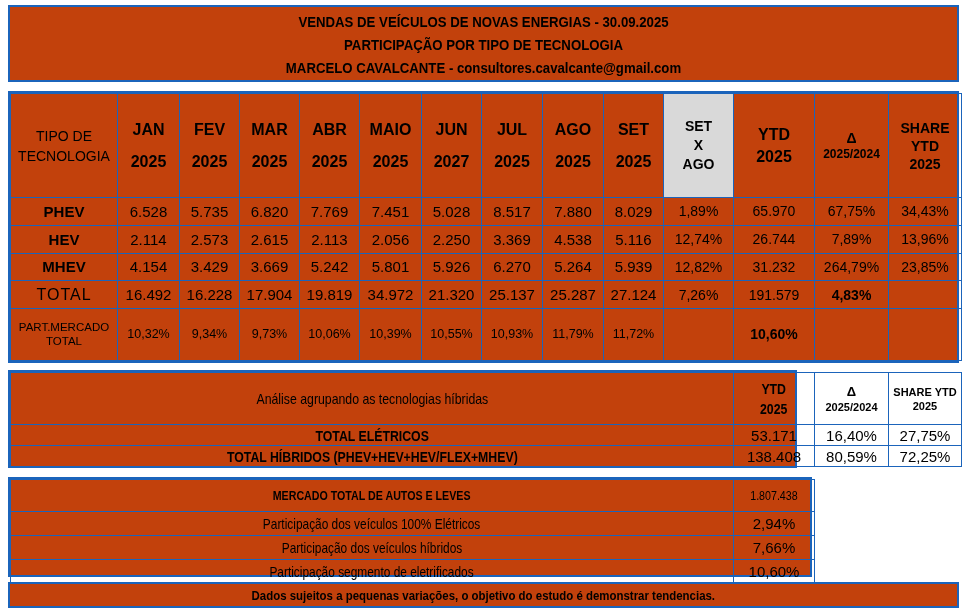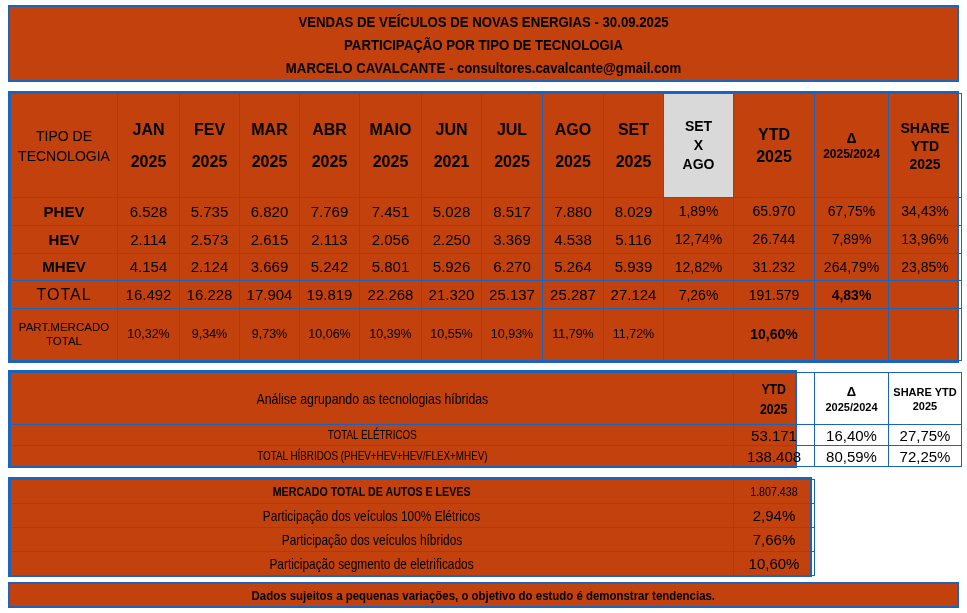--- a/index.html
+++ b/index.html
@@ -41,21 +41,21 @@
   .main-box td.pct{font-size:14px;}
   .main-box td.bold{font-weight:bold;}
 
   
   .hybrid-box{left:8px;top:370px;width:789px;height:98px;}
   .hybrid-box td.an-lbl{font-size:15px;}
   .hybrid-box td.ytd-h{font-size:15px;font-weight:bold;line-height:20px;}
   .hybrid-box td.delta-h .dsym{display:block;font-size:13px;font-weight:bold;line-height:16px;}
   .hybrid-box td.delta-h .dper{display:block;font-size:11px;font-weight:bold;line-height:14px;}
   .hybrid-box td.share-h{font-size:11px;font-weight:bold;line-height:14px;}
-  .hybrid-box td.r-lbl{font-size:12px;}
+  .hybrid-box td.r-lbl{font-size:15px;font-weight:bold;}
   .hybrid-box td.r-val{font-size:15px;}
 
   
   .market-box{left:8px;top:477px;width:804px;height:100px;}
   .market-box td.m-lbl{font-size:14.5px;}
   .market-box td.m-lbl-b{font-size:13px;font-weight:bold;}
   .market-box td.m-val{font-size:15px;}
   .market-box td.m-val-sm{font-size:13px;}
 
   
@@ -97,21 +97,21 @@
 2025</td>
     <td class="month-h pre">FEV
 2025</td>
     <td class="month-h pre">MAR
 2025</td>
     <td class="month-h pre">ABR
 2025</td>
     <td class="month-h pre">MAIO
 2025</td>
     <td class="month-h pre">JUN
-2021</td>
+2027</td>
     <td class="month-h pre">JUL
 2025</td>
     <td class="month-h pre">AGO
 2025</td>
     <td class="month-h pre">SET
 2025</td>
     <td class="sxa-h pre">SET
 X
 AGO</td>
     <td class="ytd-h pre">YTD
@@ -156,41 +156,41 @@
     <td class="val">5.116</td>
     <td class="pct">12,74%</td>
     <td class="pct">26.744</td>
     <td class="pct">7,89%</td>
     <td class="pct">13,96%</td>
   </tr>
 
   <tr style="height:25px">
     <td class="row-lbl">MHEV</td>
     <td class="val">4.154</td>
-    <td class="val">2.124</td>
+    <td class="val">3.429</td>
     <td class="val">3.669</td>
     <td class="val">5.242</td>
     <td class="val">5.801</td>
     <td class="val">5.926</td>
     <td class="val">6.270</td>
     <td class="val">5.264</td>
     <td class="val">5.939</td>
     <td class="pct">12,82%</td>
     <td class="pct">31.232</td>
     <td class="pct">264,79%</td>
     <td class="pct">23,85%</td>
   </tr>
 
   <tr style="height:25px">
     <td class="row-lbl-total">TOTAL</td>
     <td class="val">16.492</td>
     <td class="val">16.228</td>
     <td class="val">17.904</td>
     <td class="val">19.819</td>
-    <td class="val">22.268</td>
+    <td class="val">34.972</td>
     <td class="val">21.320</td>
     <td class="val">25.137</td>
     <td class="val">25.287</td>
     <td class="val">27.124</td>
     <td class="pct">7,26%</td>
     <td class="pct">191.579</td>
     <td class="pct bold">4,83%</td>
     <td class="pct"></td>
   </tr>
 
@@ -259,21 +259,21 @@
     </table>
 </div>
 
 <div class="box market-box">
 <table>
   <colgroup>
     <col style="width:723px">
         <col style="width:81px">
   </colgroup>
   <tbody>
-        <tr style="height:24px">
+        <tr style="height:32px">
     <td class="m-lbl-b">
       <span class="cond">MERCADO TOTAL DE AUTOS E LEVES</span>
     </td>
     <td class="m-val-sm">
       <span class="cond">1.807.438</span>
     </td>
   </tr>
   <tr style="height:24px">
     <td class="m-lbl">
       <span class="cond">Participação dos veículos 100% Elétricos</span>

